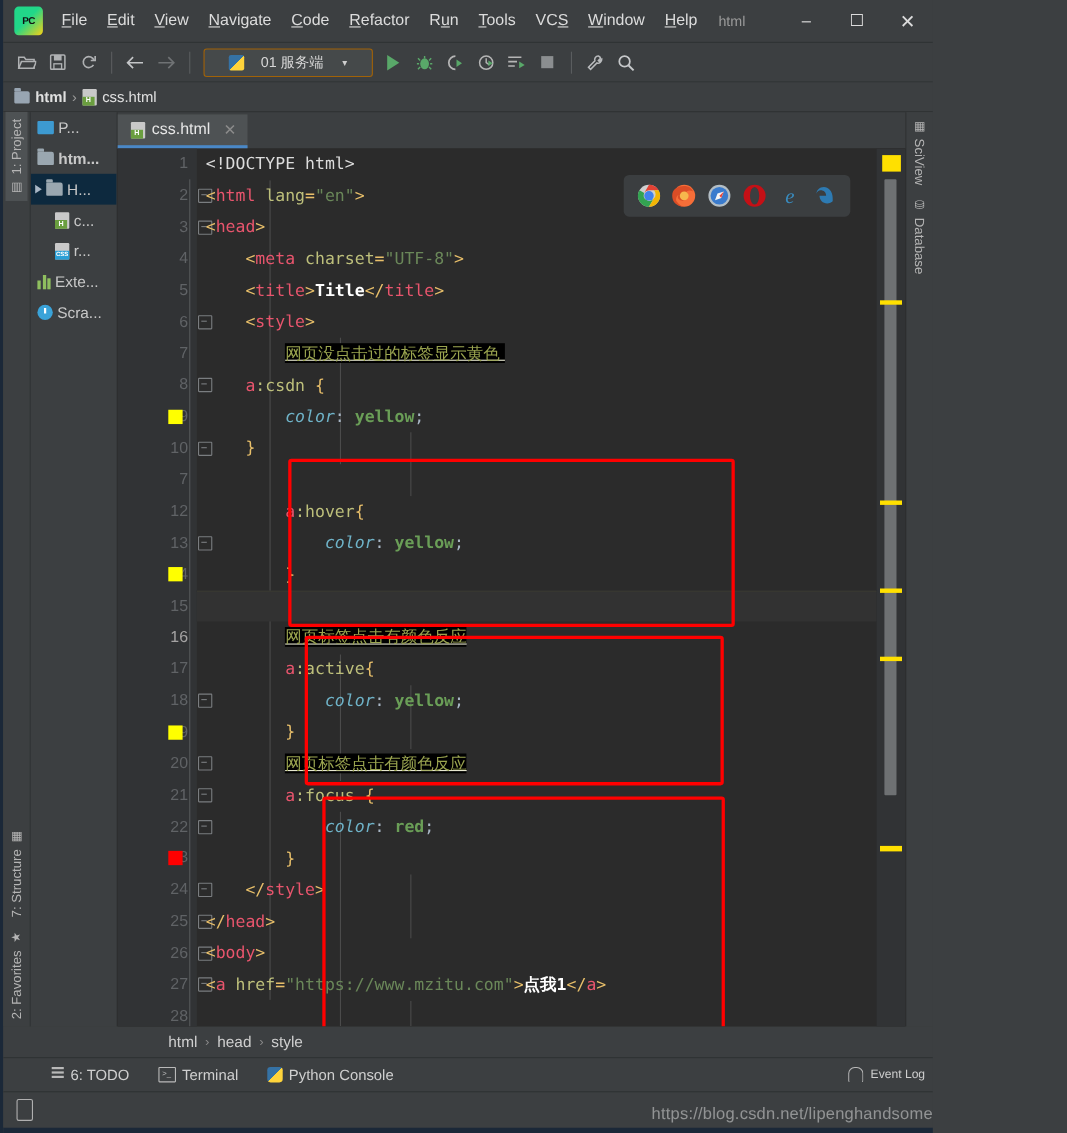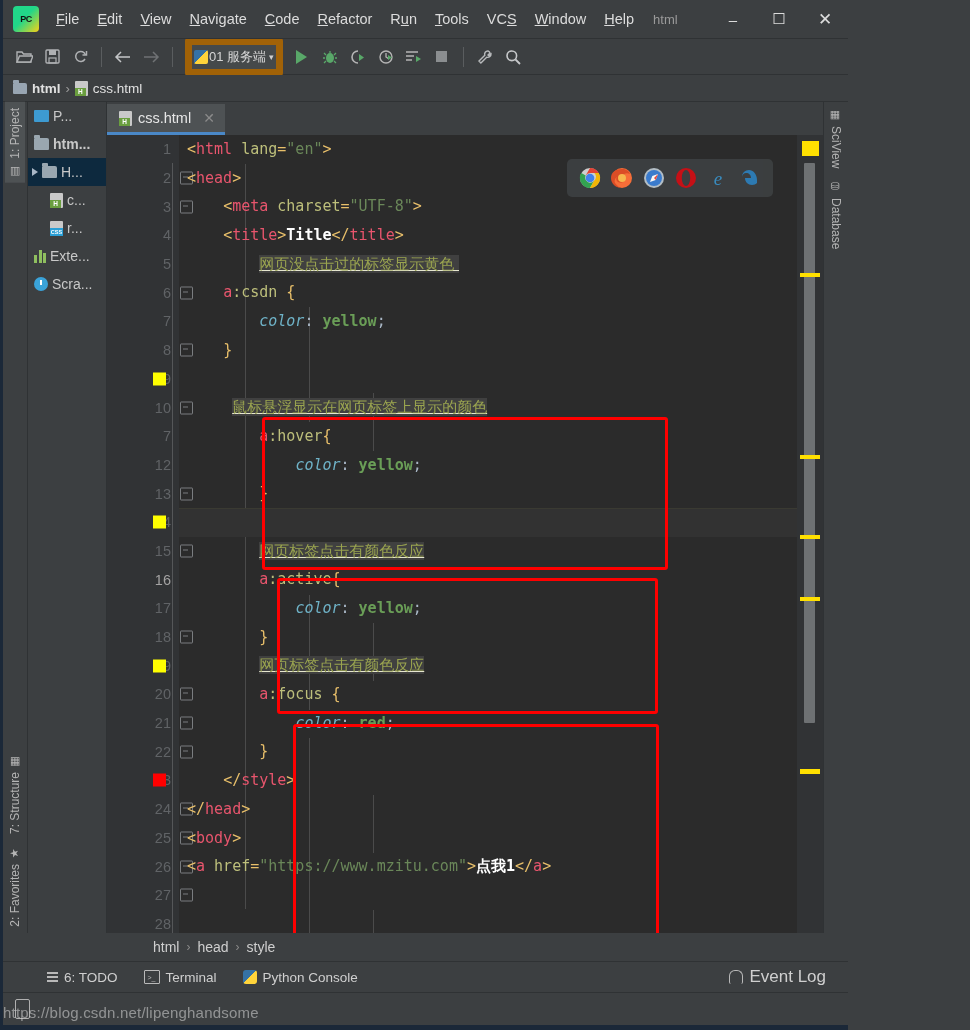--- a/index.html
+++ b/index.html
@@ -28,22 +28,22 @@
   .win-btn{width:46px;height:38px;display:flex;align-items:center;justify-content:center;
            color:#dcdcdc;font-size:15px;}
   .win-btn.close{font-size:17px;}
 
   
   .toolbar{height:35px;background:#3c3f41;display:flex;align-items:center;padding-left:8px;
            border-bottom:1px solid #2f3234;gap:2px;}
   .tb-ico{width:26px;height:26px;display:flex;align-items:center;justify-content:center;
           color:#afb1b3;font-size:15px;}
   .tb-sep{width:1px;height:20px;background:#5a5d5f;margin:0 6px;}
-  .run-config{height:24px;border:7px solid #a16207;border-radius:3px;display:flex;align-items:center;
-              padding:0 2px;gap:1px;margin:0 4px;background:#45494a;}
+  .run-config{height:24px;border:1px solid #a16207;border-radius:3px;display:flex;align-items:center;
+              padding:0 22px;gap:15px;margin:0 4px;background:#45494a;}
   .run-config .pyico{width:14px;height:14px;border-radius:2px;
                      background:linear-gradient(135deg,#3572A5 50%,#FFD43B 50%);flex:none;}
   .run-config .lbl{font-size:13px;color:#d6d6d6;white-space:nowrap;}
   .run-config .caret{font-size:9px;color:#cfcfcf;margin-left:2px;}
   .tri-run{width:0;height:0;border-left:11px solid #59a869;border-top:7px solid transparent;
            border-bottom:7px solid transparent;}
 
   
   .navbar{height:26px;background:#3c3f41;display:flex;align-items:center;padding-left:10px;gap:5px;
           border-bottom:1px solid #2f3234;}
@@ -119,21 +119,21 @@
   .t-tag{color:#e8556d;}
   .t-attr{color:#bdbf7b;}
   .t-str{color:#6a8759;}
   .t-doctype{color:#dcdcdc;}
   .t-text{color:#ffffff;font-weight:bold;}
   .t-sel{color:#bdbf7b;}
   .t-selpre{color:#e8556d;}
   .t-prop{color:#6fb3c8;font-style:italic;}
   .t-val{color:#6a9e57;font-weight:bold;}
   .t-brace{color:#a9b7c6;}
-  .t-cmt{color:#9aa44f;background:#404040;text-decoration:underline;
+  .t-cmt{color:#9aa44f;background:#000000;text-decoration:underline;
          text-decoration-color:#e6e6d0;font-family:"DejaVu Sans","Liberation Sans",sans-serif;font-size:15px;}
 
   .indentguide{position:absolute;top:0;bottom:0;width:1px;background:#4b4b4b;}
 
   
   .redbox{position:absolute;border:3px solid #ff0000;border-radius:3px;pointer-events:none;z-index:5;}
 
   
   .browserbar{position:absolute;right:24px;top:24px;height:38px;background:#3c3f41;border-radius:5px;
               display:flex;align-items:center;gap:10px;padding:0 12px;z-index:6;opacity:.96;}
@@ -148,41 +148,41 @@
   
   .rightbar{width:24px;background:#3c3f41;flex:none;display:flex;flex-direction:column;
             align-items:center;border-left:1px solid #2f3234;}
 
   
   .crumbbar{height:28px;background:#3c3f41;display:flex;align-items:center;padding-left:150px;gap:7px;flex:none;}
   .crumb{color:#cfcfcf;font-size:14px;}
   .crumb-sep{color:#8a8a8a;font-size:12px;}
   .statusrow{height:30px;background:#3c3f41;display:flex;align-items:center;padding-left:44px;gap:26px;
              border-top:1px solid #2f3234;flex:none;}
-  .stitem{display:flex;align-items:center;gap:6px;color:#cfcfcf;font-size:13.5px;}
+  .stitem{display:flex;gap:6px;color:#cfcfcf;font-size:13.5px;}
   .hamb{display:flex;flex-direction:column;gap:2px;}
   .hamb i{width:11px;height:2px;background:#b9b9b9;display:block;}
   .termico{width:14px;height:12px;border:1.5px solid #b9b9b9;border-radius:1px;position:relative;font-size:7px;
            color:#b9b9b9;display:flex;align-items:center;justify-content:center;}
   .pyico2{width:14px;height:14px;border-radius:3px;background:linear-gradient(135deg,#3572A5 50%,#FFD43B 50%);}
-  .eventlog{margin-left:auto;margin-right:22px;display:flex;align-items:center;gap:6px;color:#cfcfcf;font-size:17px;}
+  .eventlog{margin-left:auto;margin-right:7px;display:flex;align-items:center;gap:6px;color:#cfcfcf;font-size:11px;}
   .bell{width:12px;height:13px;border:1.5px solid #b9b9b9;border-radius:6px 6px 2px 2px;border-bottom:none;}
 
   .statusbar{height:32px;background:#3c3f41;display:flex;align-items:center;padding:0 12px;flex:none;
              border-top:1px solid #2f3234;position:relative;}
   .sb-left{display:flex;align-items:center;gap:10px;}
   .phoneico{width:13px;height:18px;border:1.5px solid #b0b0b0;border-radius:2px;}
   .sb-right{margin-left:auto;display:flex;align-items:center;gap:20px;color:#b8b8b8;font-size:13.5px;}
   .lockico{width:11px;height:13px;border:1.5px solid #b0b0b0;border-radius:2px;position:relative;}
   .lockico:before{content:"";position:absolute;left:2px;top:-5px;width:5px;height:5px;
                   border:1.5px solid #b0b0b0;border-bottom:none;border-radius:3px 3px 0 0;}
   .trashico{width:12px;height:14px;background:#b0b0b0;border-radius:1px;position:relative;}
   .trashico:before{content:"";position:absolute;top:-3px;left:1px;width:10px;height:2px;background:#b0b0b0;}
 
-  .watermark{position:absolute;left:0;right:0;bottom:4px;text-align:left;color:#d8d8d8;
+  .watermark{position:absolute;left:0;right:0;bottom:4px;text-align:right;color:#d8d8d8;
              font-size:15px;opacity:.55;letter-spacing:.2px;pointer-events:none;
              font-family:"Liberation Sans",sans-serif;}
   .bottomedge{height:5px;background:#1b2838;flex:none;}
 </style>
 </head>
 <body>
 
 <div class="ide">
 
   <div class="menubar">
@@ -444,30 +444,31 @@
               <svg width="22" height="22" viewBox="0 0 22 22">
                   <text x="11" y="18" font-size="19" font-family="Liberation Serif, serif" font-style="italic" fill="#3a8fc4" text-anchor="middle">e</text>
                 </svg>
             </div>
             <div class="bico">
               <svg width="22" height="22" viewBox="0 0 22 22">
                   <path d="M18 13c0-6-4-10-8-10C6 3 3 6 3 10c0-2 2-4 4-4 3 0 5 2 5 5h-6c0 4 3 7 7 7 2 0 4-1 5-2z" fill="#2e7eb8"></path>
                 </svg>
             </div>
           </div>
+        <div class="cline"><span class="t-doctype">&lt;!DOCTYPE html&gt;</span></div>
             <div class="cline"><span class="t-punct">&lt;</span><span class="t-tag">html</span> <span class="t-attr">lang</span><span class="t-punct">=</span><span class="t-str">"en"</span><span class="t-punct">&gt;</span></div>
             <div class="cline"><span class="t-punct">&lt;</span><span class="t-tag">head</span><span class="t-punct">&gt;</span></div>
             <div class="cline">    <span class="t-punct">&lt;</span><span class="t-tag">meta</span> <span class="t-attr">charset</span><span class="t-punct">=</span><span class="t-str">"UTF-8"</span><span class="t-punct">&gt;</span></div>
             <div class="cline">    <span class="t-punct">&lt;</span><span class="t-tag">title</span><span class="t-punct">&gt;</span><span class="t-text">Title</span><span class="t-punct">&lt;/</span><span class="t-tag">title</span><span class="t-punct">&gt;</span></div>
+            <div class="cline">    <span class="t-punct">&lt;</span><span class="t-tag">style</span><span class="t-punct">&gt;</span></div>
             <div class="cline">        <span class="t-cmt">网页没点击过的标签显示黄色 </span></div>
             <div class="cline">    <span class="t-selpre">a</span><span class="t-sel">:csdn</span> <span class="t-punct">{</span></div>
             <div class="cline">        <span class="t-prop">color</span><span class="t-brace">: </span><span class="t-val">yellow</span><span class="t-brace">;</span></div>
             <div class="cline">    <span class="t-punct">}</span></div>
             <div class="cline">&nbsp;</div>
-            <div class="cline">     <span class="t-cmt">鼠标悬浮显示在网页标签上显示的颜色</span></div>
             <div class="cline">        <span class="t-selpre">a</span><span class="t-sel">:hover</span><span class="t-punct">{</span></div>
             <div class="cline">            <span class="t-prop">color</span><span class="t-brace">: </span><span class="t-val">yellow</span><span class="t-brace">;</span></div>
             <div class="cline">        <span class="t-punct">}</span></div>
             <div class="cline cur">&nbsp;</div>
             <div class="cline">        <span class="t-cmt">网页标签点击有颜色反应</span></div>
             <div class="cline">        <span class="t-selpre">a</span><span class="t-sel">:active</span><span class="t-punct">{</span></div>
             <div class="cline">            <span class="t-prop">color</span><span class="t-brace">: </span><span class="t-val">yellow</span><span class="t-brace">;</span></div>
             <div class="cline">        <span class="t-punct">}</span></div>
             <div class="cline">        <span class="t-cmt">网页标签点击有颜色反应</span></div>
             <div class="cline">        <span class="t-selpre">a</span><span class="t-sel">:focus</span> <span class="t-punct">{</span></div>

